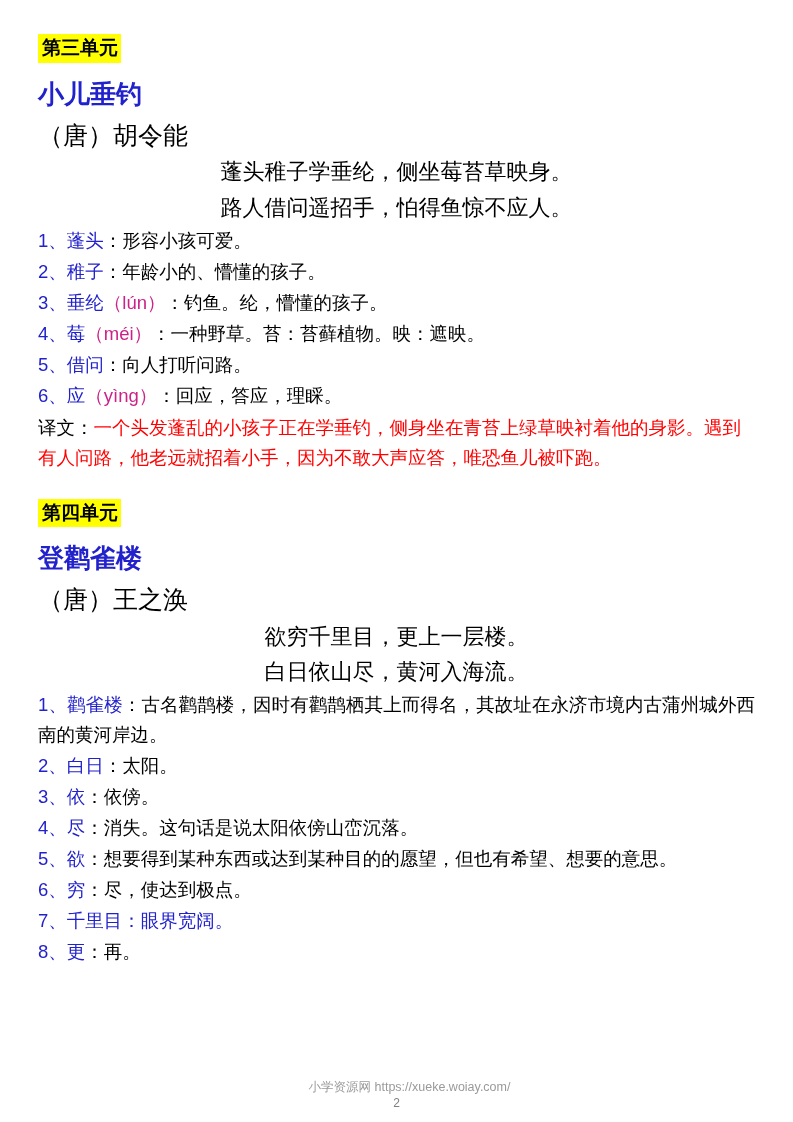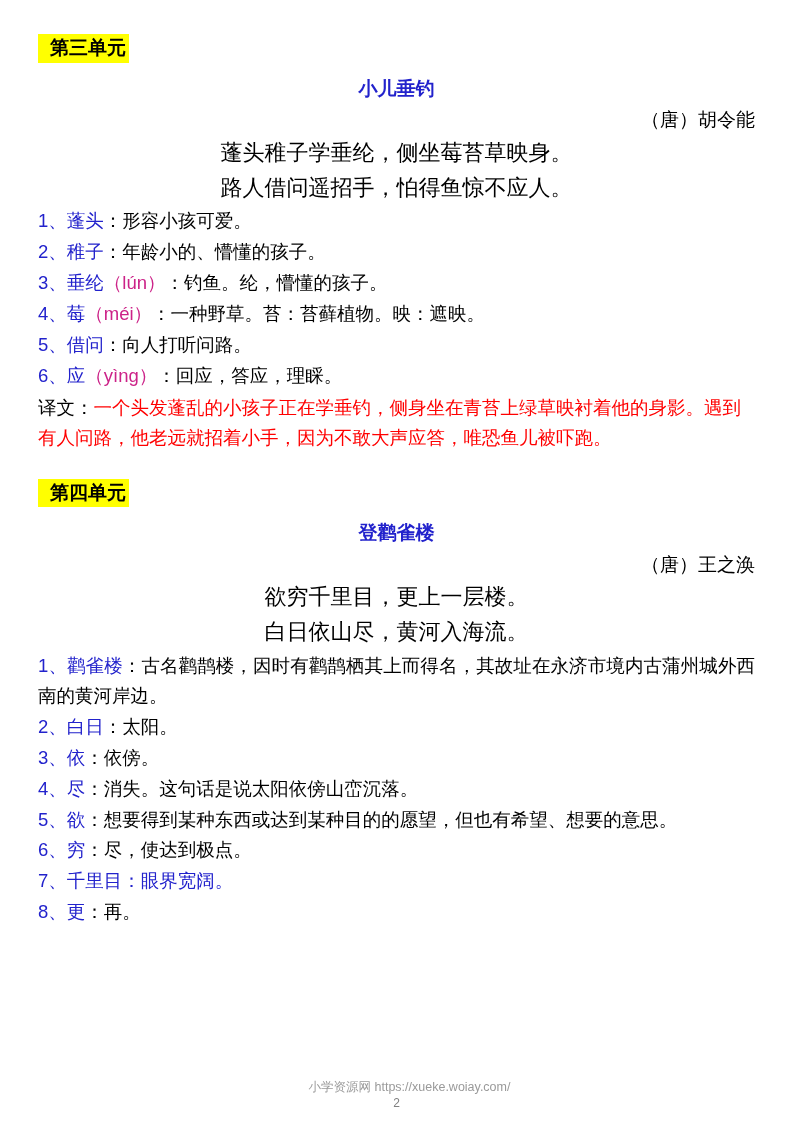--- a/index.html
+++ b/index.html
@@ -22,35 +22,34 @@
     box-sizing: border-box;
     padding: 34px 38px 0 38px;
   }
   .unit-head {
     display: inline-block;
     background: #ffff00;
     color: #000000;
     font-weight: bold;
     font-size: 19px;
     line-height: 1.35;
-    padding: 1px 3px 2px 12px;
+    padding: 1px 3px 2px 4px;
     margin: 0 0 6px 0;
   }
   .poem-title {
-    text-align: center;
     color: #2222cc;
-    font-size: 19px;
+    font-size: 26px;
     font-weight: bold;
     line-height: 1.5;
     margin: 6px 0 2px 0;
   }
   .poem-author {
-    text-align: right;
+    text-align: left;
     color: #000000;
-    font-size: 19px;
+    font-size: 25px;
     line-height: 1.55;
     margin: 2px 0 0 0;
   }
   .poem-line {
     text-align: center;
     color: #000000;
     font-size: 22px;
     line-height: 1.6;
     margin: 0;
   }

